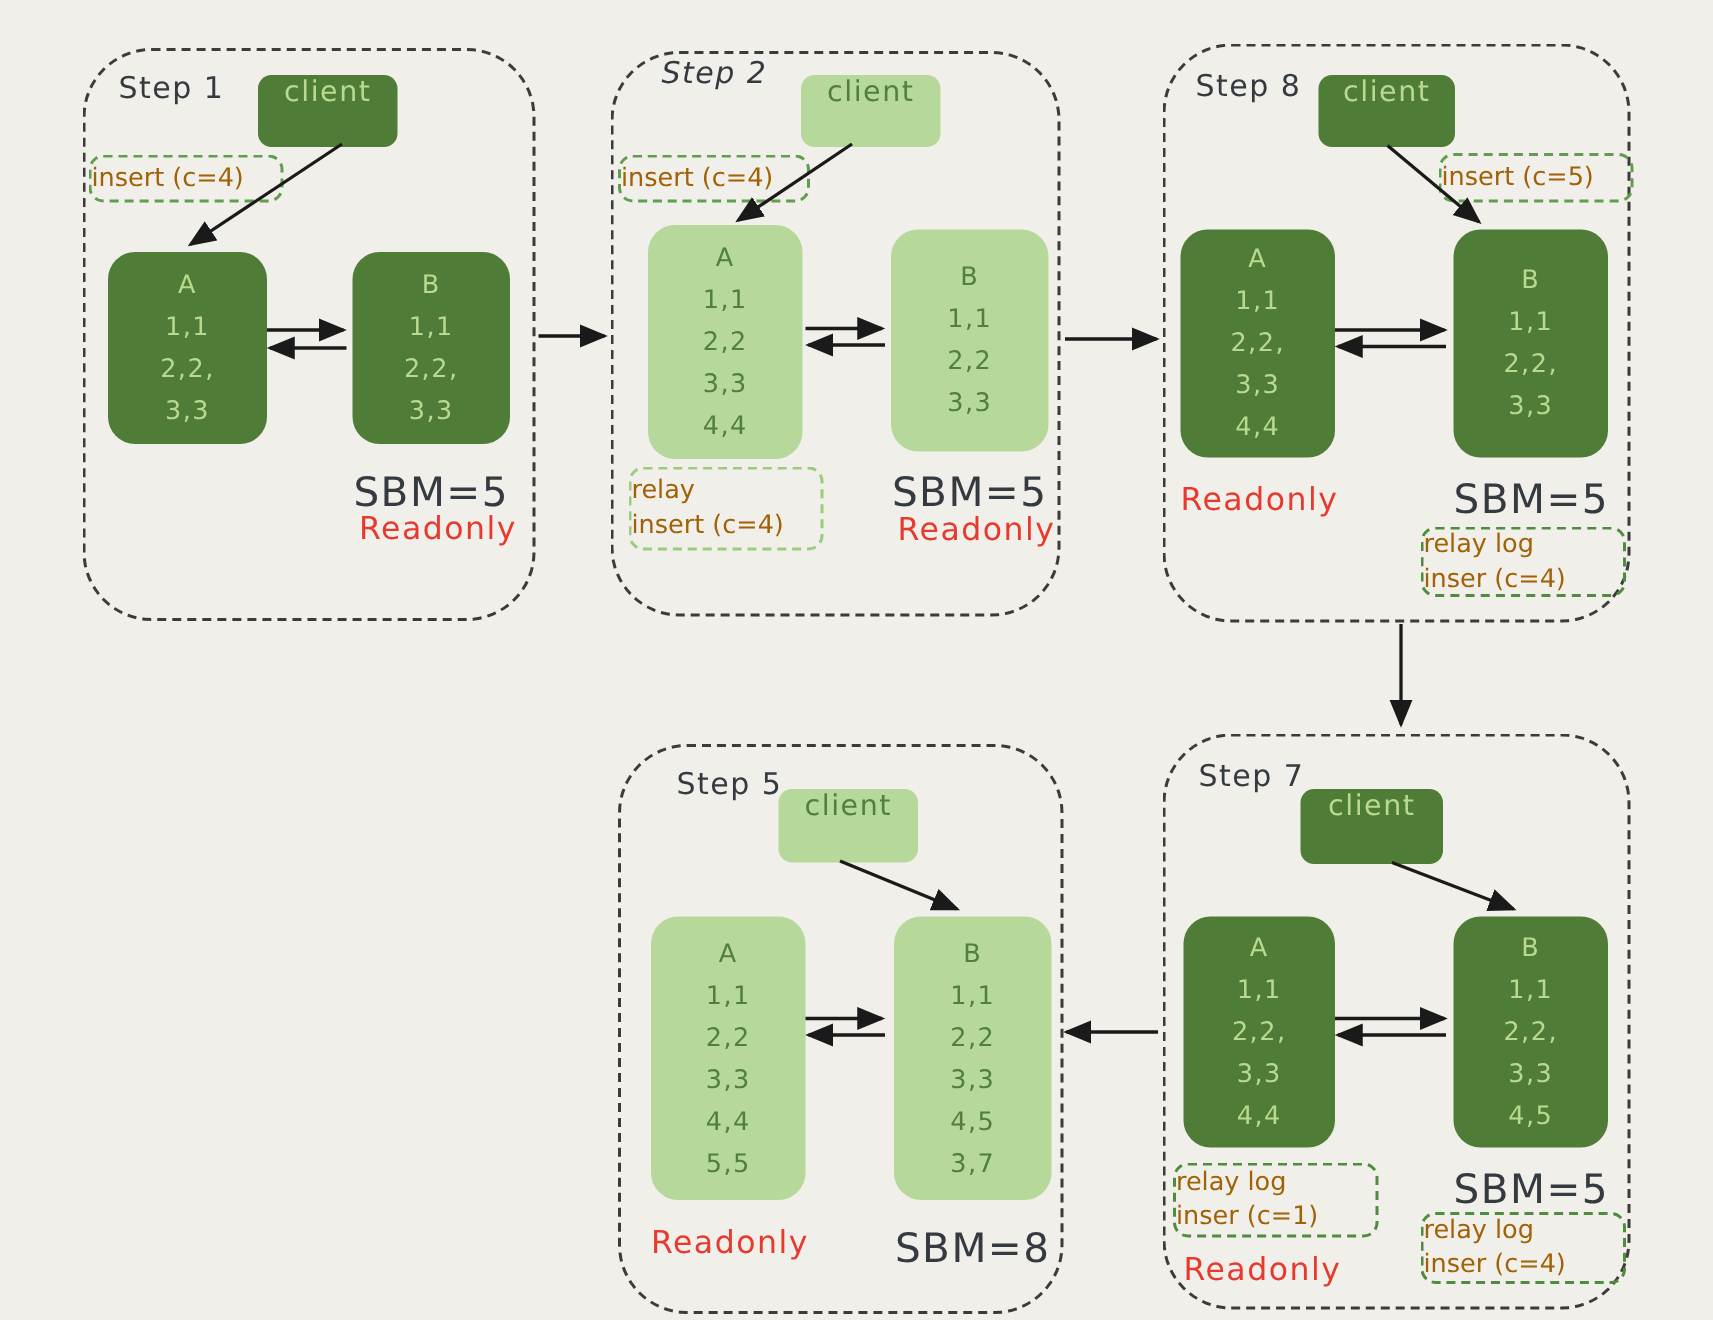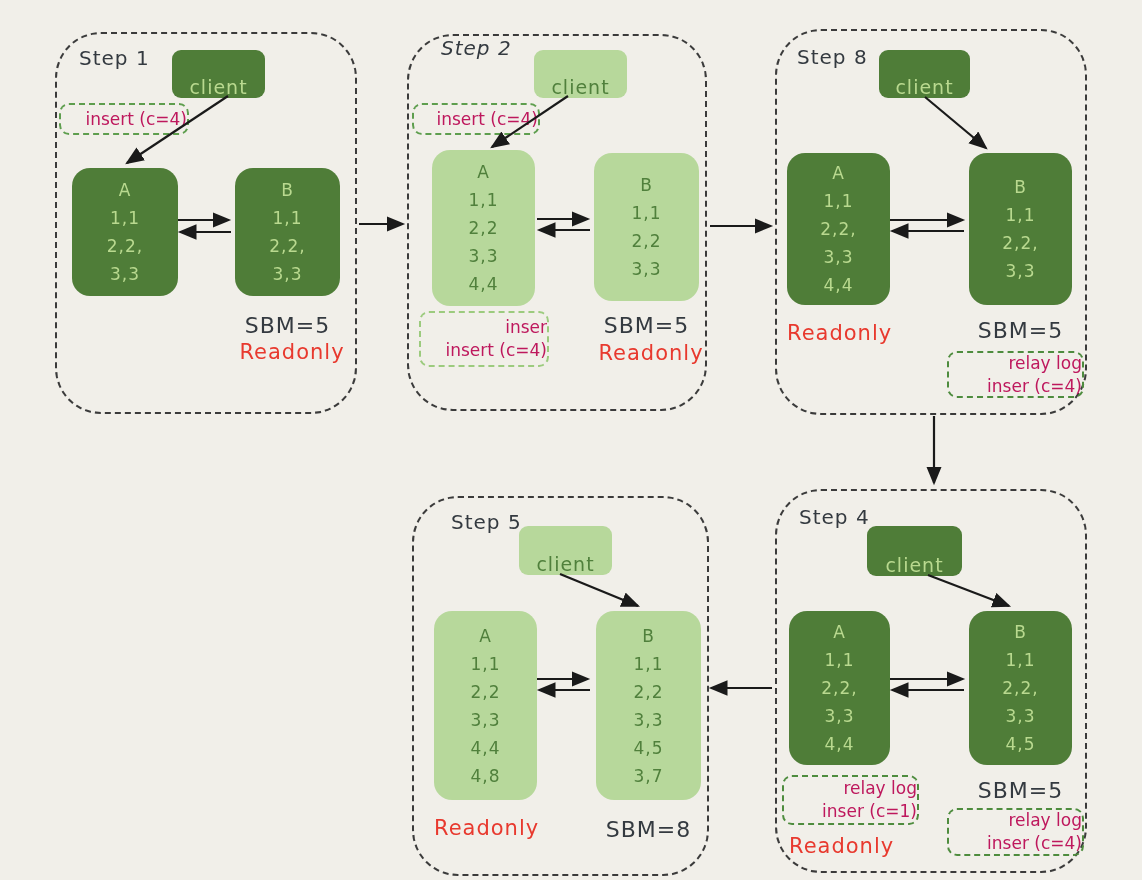--- a/index.html
+++ b/index.html
@@ -22,21 +22,21 @@
   .step-label {
     position: absolute;
     font-size: 20px;
     color: #343a40;
     letter-spacing: 1px;
   }
   .client {
     position: absolute;
     border-radius: 9px;
     display: flex;
-    align-items: flex-end;
+    align-items: flex-start;
     justify-content: center;
     font-size: 19px;
     letter-spacing: 1px;
   }
   .client.dark { background: #4f7d38; color: #b9d98f; }
   .client.light { background: #b7d89b; color: #50803c; }
   .node {
     position: absolute;
     border-radius: 18px;
     display: flex;
@@ -49,34 +49,34 @@
   }
   .node.dark { background: #4f7d38; color: #b9d98f; }
   .node.light { background: #b7d89b; color: #50803c; }
   .node-title { line-height: 28px; }
   .node-row { line-height: 28px; }
   .dashed-label {
     position: absolute;
     border-radius: 10px;
     display: flex;
     flex-direction: column;
-    align-items: flex-end;
+    align-items: flex-start;
     justify-content: center;
     font-size: 17px;
-    color: #be185d;
+    color: #a16207;
     line-height: 23px;
     text-align: center;
     background: transparent;
   }
   .dashed-label.medium { border: 2px dashed #5e9e4e; }
   .dashed-label.light  { border: 2px dashed #9ccb7e; }
   .dashed-label.strong { border: 2px dashed #4e8c3e; }
   .sbm {
     position: absolute;
-    font-size: 22px;
+    font-size: 27px;
     color: #343a40;
     text-align: center;
     letter-spacing: 1px;
   }
   .readonly {
     position: absolute;
     font-size: 21px;
     color: #e8392e;
     text-align: center;
     letter-spacing: 1px;
@@ -131,31 +131,34 @@
       <div class="node-row">3,3</div>
       <div class="node-row">4,4</div>
     </div>
     <div class="node light" style="left:185px; top:117px; width:105px; height:148px;">
       <div class="node-title">B</div>
       <div class="node-row">1,1</div>
       <div class="node-row">2,2</div>
       <div class="node-row">3,3</div>
     </div>
     <div class="dashed-label light" style="left:10px; top:275px; width:130px; height:56px;">
-      <div>inser</div>
+      <div>relay</div>
       <div>insert (c=4)</div>
     </div>
     <div class="sbm" style="left:185px; top:277px; width:105px;">SBM=5</div>
     <div class="readonly" style="left:187px; top:305px; width:110px;">Readonly</div>
   </div>
 
   <div class="panel" style="left:775px; top:13px; width:312px; height:386px;">
     <div class="step-label" style="left:20px; top:14px;">Step 8</div>
     <div class="client dark" style="left:102px; top:19px; width:91px; height:48px;">
       <span>client</span>
+    </div>
+    <div class="dashed-label medium" style="left:182px; top:71px; width:130px; height:33px;">
+      <div>insert (c=5)</div>
     </div>
     <div class="node dark" style="left:10px; top:122px; width:103px; height:152px;">
       <div class="node-title">A</div>
       <div class="node-row">1,1</div>
       <div class="node-row">2,2,</div>
       <div class="node-row">3,3</div>
       <div class="node-row">4,4</div>
     </div>
     <div class="node dark" style="left:192px; top:122px; width:103px; height:152px;">
       <div class="node-title">B</div>
@@ -165,21 +168,21 @@
     </div>
     <div class="readonly" style="left:10px; top:290px; width:103px;">Readonly</div>
     <div class="sbm" style="left:192px; top:287px; width:103px;">SBM=5</div>
     <div class="dashed-label strong" style="left:170px; top:320px; width:137px; height:47px;">
       <div>relay log</div>
       <div>inser (c=4)</div>
     </div>
   </div>
 
   <div class="panel" style="left:775px; top:473px; width:312px; height:384px;">
-    <div class="step-label" style="left:22px; top:14px;">Step 4</div>
+    <div class="step-label" style="left:22px; top:14px;">Step 7</div>
     <div class="client dark" style="left:90px; top:35px; width:95px; height:50px;">
       <span>client</span>
     </div>
     <div class="node dark" style="left:12px; top:120px; width:101px; height:154px;">
       <div class="node-title">A</div>
       <div class="node-row">1,1</div>
       <div class="node-row">2,2,</div>
       <div class="node-row">3,3</div>
       <div class="node-row">4,4</div>
     </div>
@@ -206,21 +209,21 @@
     <div class="step-label" style="left:37px; top:12px;">Step 5</div>
     <div class="client light" style="left:105px; top:28px; width:93px; height:49px;">
       <span>client</span>
     </div>
     <div class="node light" style="left:20px; top:113px; width:103px; height:189px;">
       <div class="node-title">A</div>
       <div class="node-row">1,1</div>
       <div class="node-row">2,2</div>
       <div class="node-row">3,3</div>
       <div class="node-row">4,4</div>
-      <div class="node-row">4,8</div>
+      <div class="node-row">5,5</div>
     </div>
     <div class="node light" style="left:182px; top:113px; width:105px; height:189px;">
       <div class="node-title">B</div>
       <div class="node-row">1,1</div>
       <div class="node-row">2,2</div>
       <div class="node-row">3,3</div>
       <div class="node-row">4,5</div>
       <div class="node-row">3,7</div>
     </div>
     <div class="readonly" style="left:20px; top:318px; width:103px;">Readonly</div>

